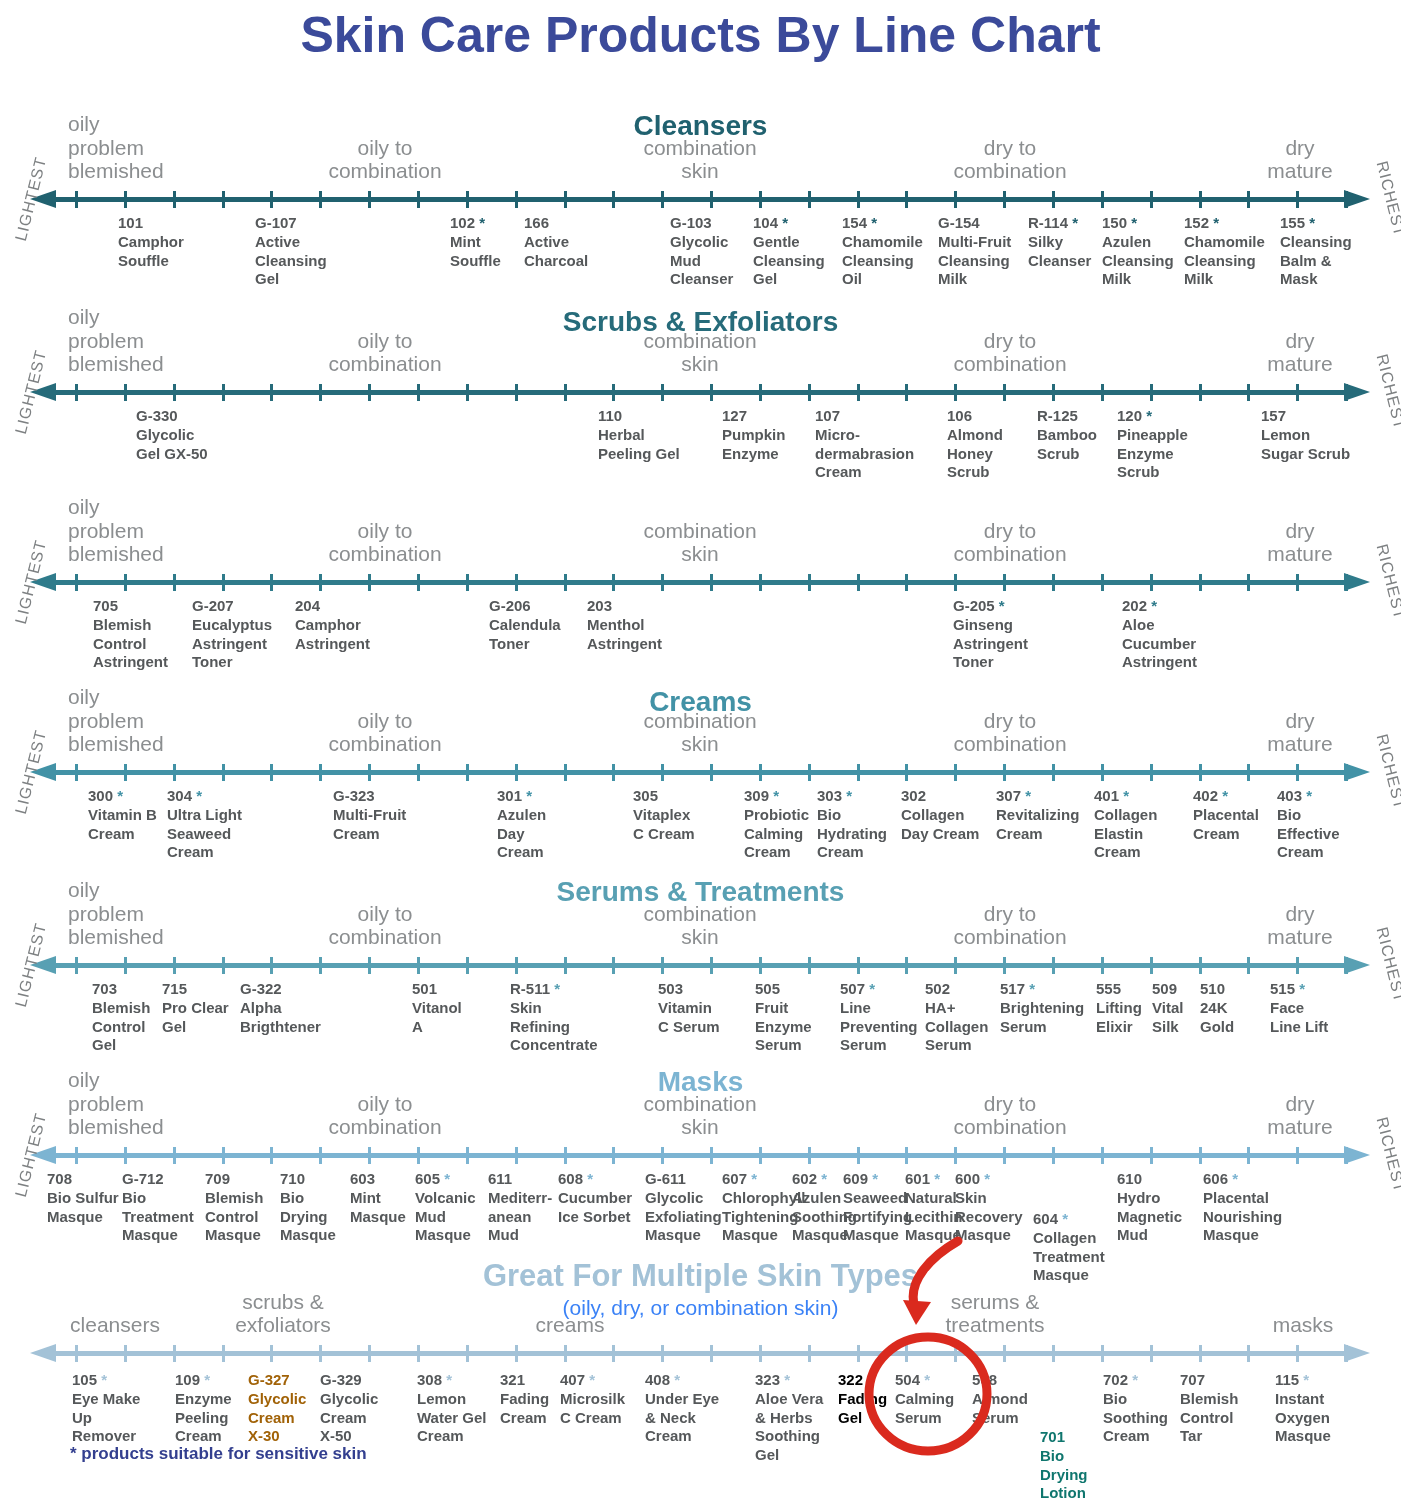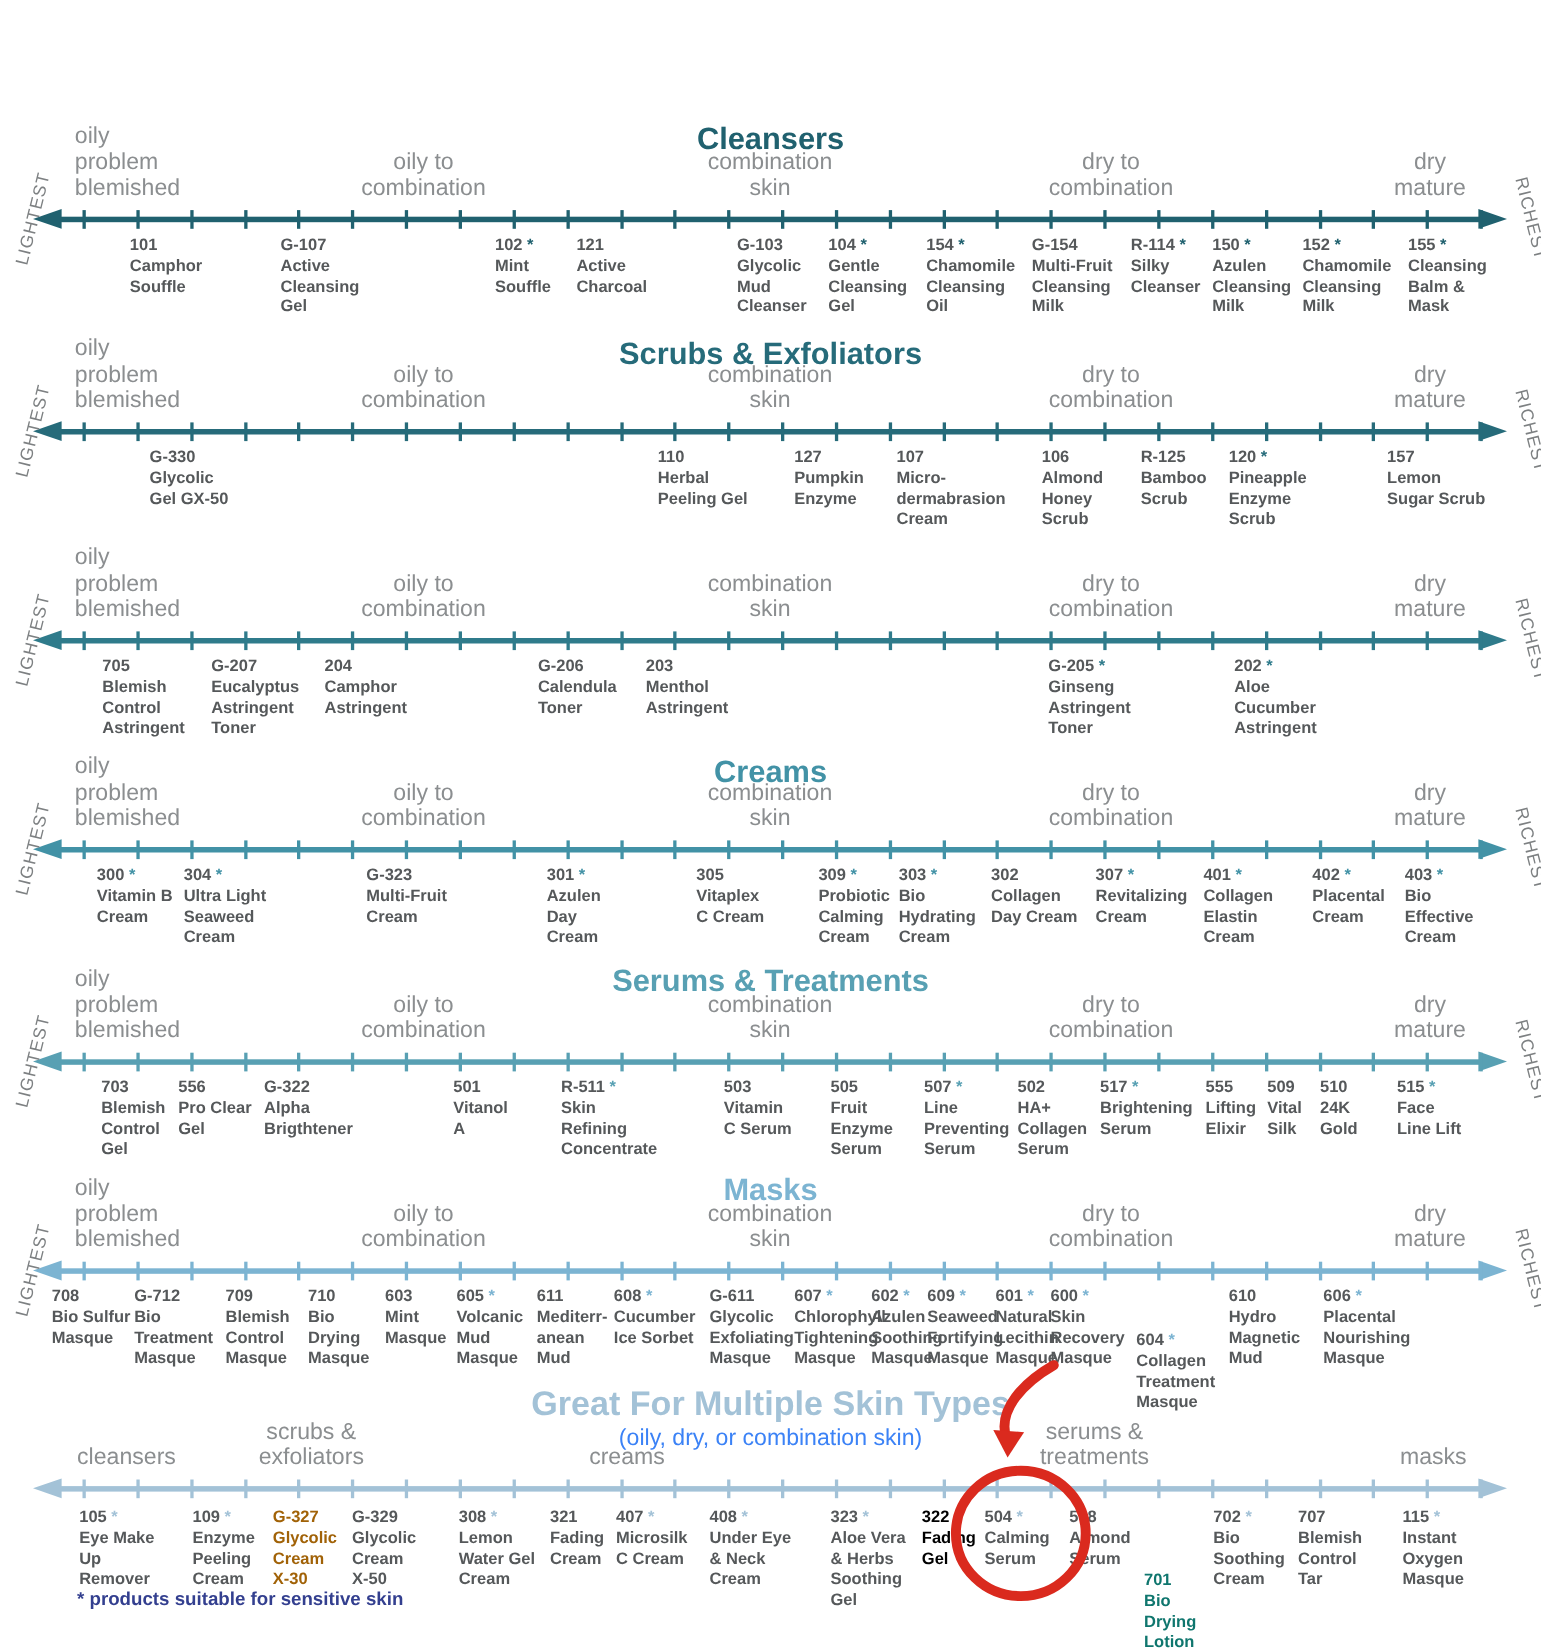--- a/index.html
+++ b/index.html
@@ -25,20 +25,21 @@
   .product{position:absolute;font-size:15px;font-weight:bold;color:#55585a;line-height:1.25;}
   .p-name{white-space:pre-line;}
   .p-star{font-weight:bold;}
   .footnote{position:absolute;left:70px;top:1444px;font-size:17px;font-weight:bold;}
   .annotation{position:absolute;left:0;top:0;pointer-events:none;}
 </style>
 </head>
 <body>
 
 <div class="page" id="page">
+  <h1 class="page-title" style="color: rgb(59, 74, 154);">Skin Care Products By Line Chart</h1>
   <div id="sections">
       <div class="section">
         <div class="sec-header" style="top: 110px; color: rgb(32, 97, 111);">Cleansers</div>
         <div class="skin-label leftalign" style="left: 68px; bottom: 1317px;">oily
 problem
 blemished</div>
         <div class="skin-label" style="left: 385px; bottom: 1317px;">oily to
 combination</div>
         <div class="skin-label" style="left: 700px; bottom: 1317px;">combination
 skin</div>
@@ -88,21 +89,21 @@
           <div class="p-name">Active
 Cleansing
 Gel</div>
         </div>
         <div class="product" style="left: 450px; top: 214px; color: rgb(85, 88, 90);">
           <div class="p-code">102<span class="p-star" style="color: rgb(32, 97, 111);"> *</span></div>
           <div class="p-name">Mint
 Souffle</div>
         </div>
         <div class="product" style="left: 524px; top: 214px; color: rgb(85, 88, 90);">
-          <div class="p-code">121</div>
+          <div class="p-code">166</div>
           <div class="p-name">Active
 Charcoal</div>
         </div>
         <div class="product" style="left: 670px; top: 214px; color: rgb(85, 88, 90);">
           <div class="p-code">G-103</div>
           <div class="p-name">Glycolic
 Mud
 Cleanser</div>
         </div>
         <div class="product" style="left: 753px; top: 214px; color: rgb(85, 88, 90);">
@@ -477,21 +478,21 @@
         <div class="tick" style="left: 1345px; top: 957px; background: rgb(88, 160, 179);"></div>
         <div class="edge-label left-edge" style="top: 965px;">LIGHTEST</div>
         <div class="edge-label right-edge" style="top: 965px;">RICHEST</div>
         <div class="product" style="left: 92px; top: 980px; color: rgb(85, 88, 90);">
           <div class="p-code">703</div>
           <div class="p-name">Blemish
 Control
 Gel</div>
         </div>
         <div class="product" style="left: 162px; top: 980px; color: rgb(85, 88, 90);">
-          <div class="p-code">556</div>
+          <div class="p-code">715</div>
           <div class="p-name">Pro Clear
 Gel</div>
         </div>
         <div class="product" style="left: 240px; top: 980px; color: rgb(85, 88, 90);">
           <div class="p-code">G-322</div>
           <div class="p-name">Alpha
 Brigthtener</div>
         </div>
         <div class="product" style="left: 412px; top: 980px; color: rgb(85, 88, 90);">
           <div class="p-code">501</div>

